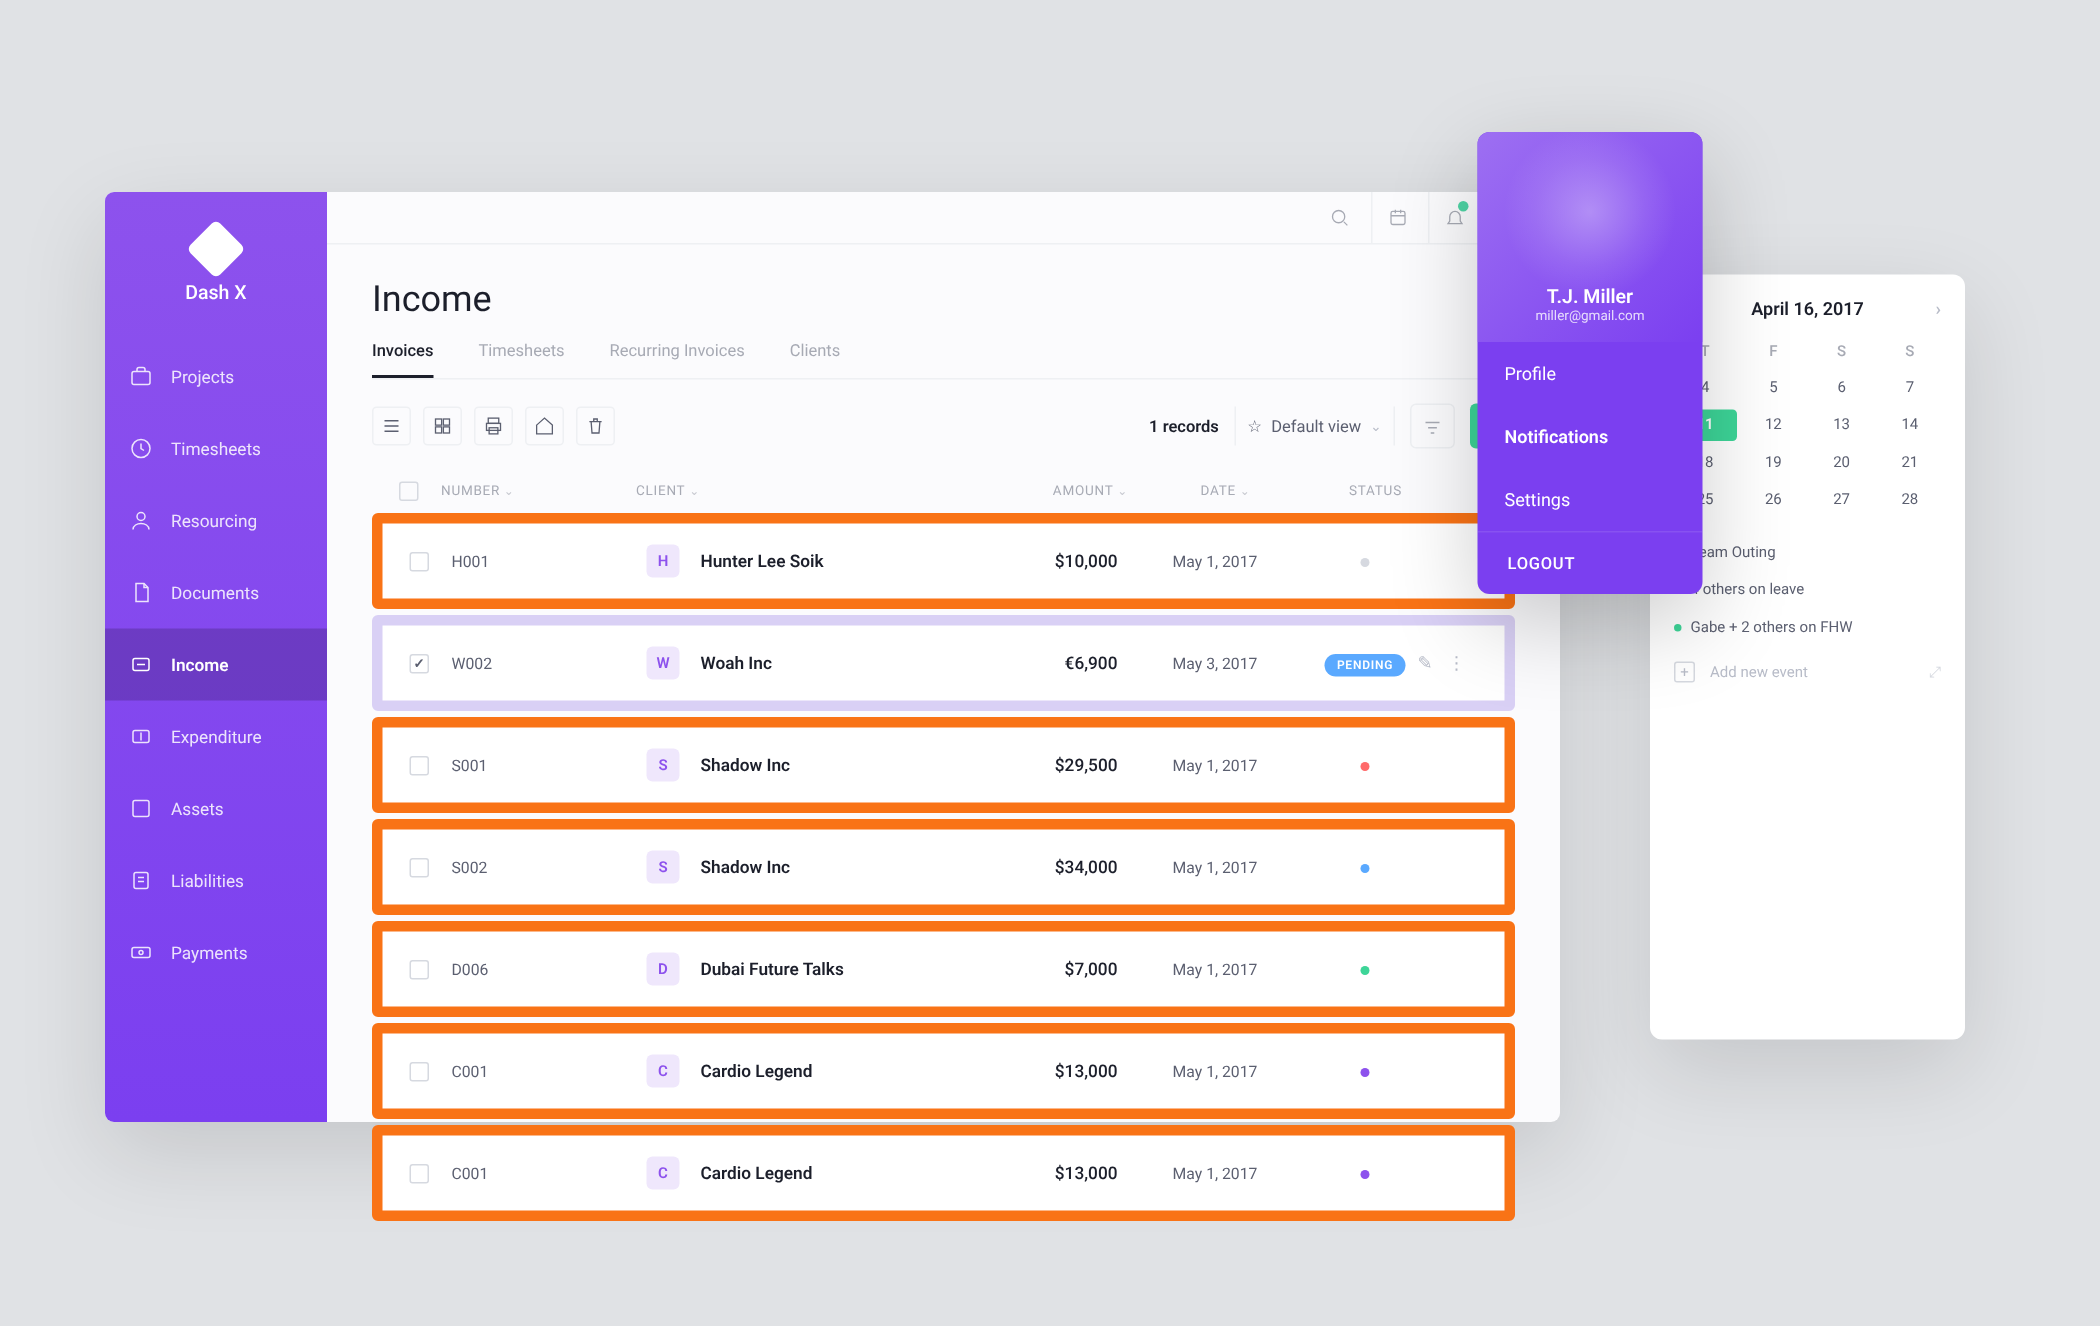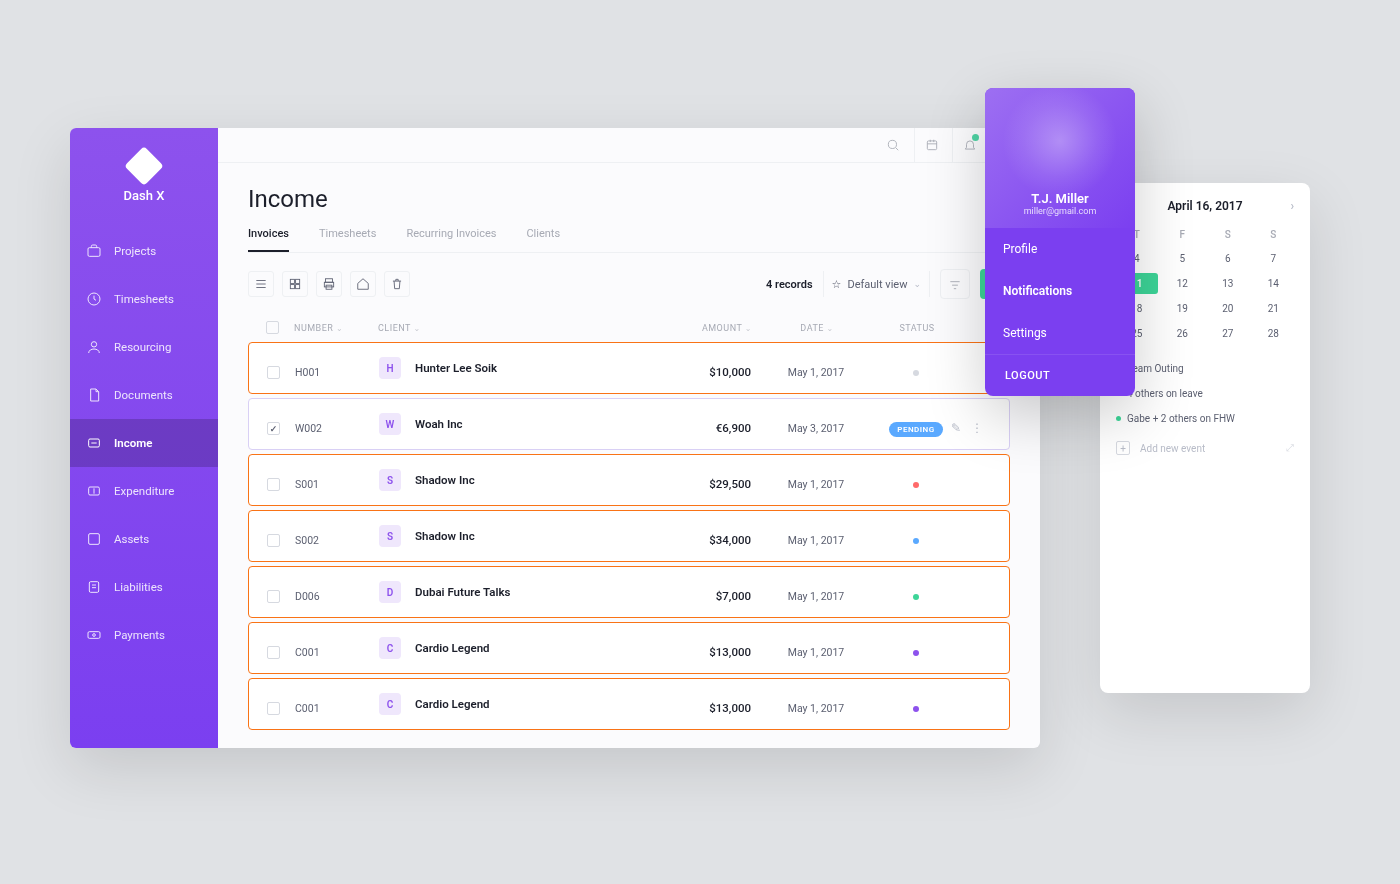--- a/index.html
+++ b/index.html
@@ -45,28 +45,28 @@
 .spacer { flex:1; }
 .records { font-size:11px; font-weight:600; color:#1c1f2b; }
 .view-dd { display:flex; align-items:center; gap:6px; font-size:11px; color:#5b5f70; cursor:pointer; padding:0 8px; border-left:1px solid #eef0f3; border-right:1px solid #eef0f3; height:26px; }
 .settings-btn { width:30px; height:30px; border:1px solid #eef0f3; border-radius:4px; display:flex; align-items:center; justify-content:center; color:#a7aab4; cursor:pointer; }
 .add-btn { width:30px; height:30px; background:#3dd598; border-radius:4px; display:flex; align-items:center; justify-content:center; color:#fff; cursor:pointer; font-size:16px; font-weight:600; }
 
 .table { margin-top:14px; }
 .thead { display:flex; align-items:center; padding:8px 18px; font-size:9px; letter-spacing:.5px; color:#a7aab4; text-transform:uppercase; }
 .col-chk { width:28px; }
 .col-num { width:84px; }
-.col-client { flex:1; }
+.col-client { flex:1;margin-left:46px; }
 .col-amt { width:120px; text-align:right; }
 .col-date { width:130px; text-align:center; }
 .col-status { width:70px; text-align:center; }
 .col-act { width:40px; }
 .sort::after { content:" ⌄"; font-size:8px; opacity:.6; }
 
-.row { display:flex; align-items:flex-end; padding:14px 18px; background:#fff; border:1px solid #f97316; border-radius:4px; margin-bottom:4px; font-size:11.5px; color:#1c1f2b; }
+.row { display:flex; align-items:center; padding:14px 18px; background:#fff; border:7px solid #f97316; border-radius:4px; margin-bottom:4px; font-size:11.5px; color:#1c1f2b; }
 .row.selected { border-color:#d9d0f5; }
 .chk { width:13px; height:13px; border:1px solid #d6d9e0; border-radius:2px; display:flex; align-items:center; justify-content:center; font-size:9px; color:#5b5f70; }
 .chk.on::after { content:"✓"; font-weight:700; }
 .num { font-size:10.5px; color:#5b5f70; }
 .client { display:flex; align-items:center; gap:14px; }
 .badge-letter { width:22px; height:22px; border-radius:4px; background:#efe7fc; color:#8d52ed; font-size:10px; font-weight:600; display:flex; align-items:center; justify-content:center; }
 .client-name { font-weight:600; font-size:11.5px; }
 .amount { font-weight:500; }
 .date { color:#5b5f70; font-size:10.5px; }
 .dot { width:6px; height:6px; border-radius:50%; display:inline-block; }
@@ -269,21 +269,21 @@
                 <path d="M3 11l9-8 9 8v10H3z"></path>
               </svg>
             </div>
           <div class="tool">
               <svg class="ico-s" viewBox="0 0 24 24">
                 <path d="M5 7h14M10 7V4h4v3M7 7l1 13h8l1-13"></path>
               </svg>
             </div>
         </div>
         <div class="spacer"></div>
-        <div class="records">4 records</div>
+        <div class="records">1 records</div>
         <div class="view-dd">
           <span>☆</span>
           <span>Default view</span>
           <span style="font-size:9px;color:#b8bcc8;">⌄</span>
         </div>
         <div class="settings-btn">
             <svg class="ico-s" viewBox="0 0 24 24">
               <path d="M4 8h16M7 14h10M10 20h4"></path>
             </svg>
           </div>

